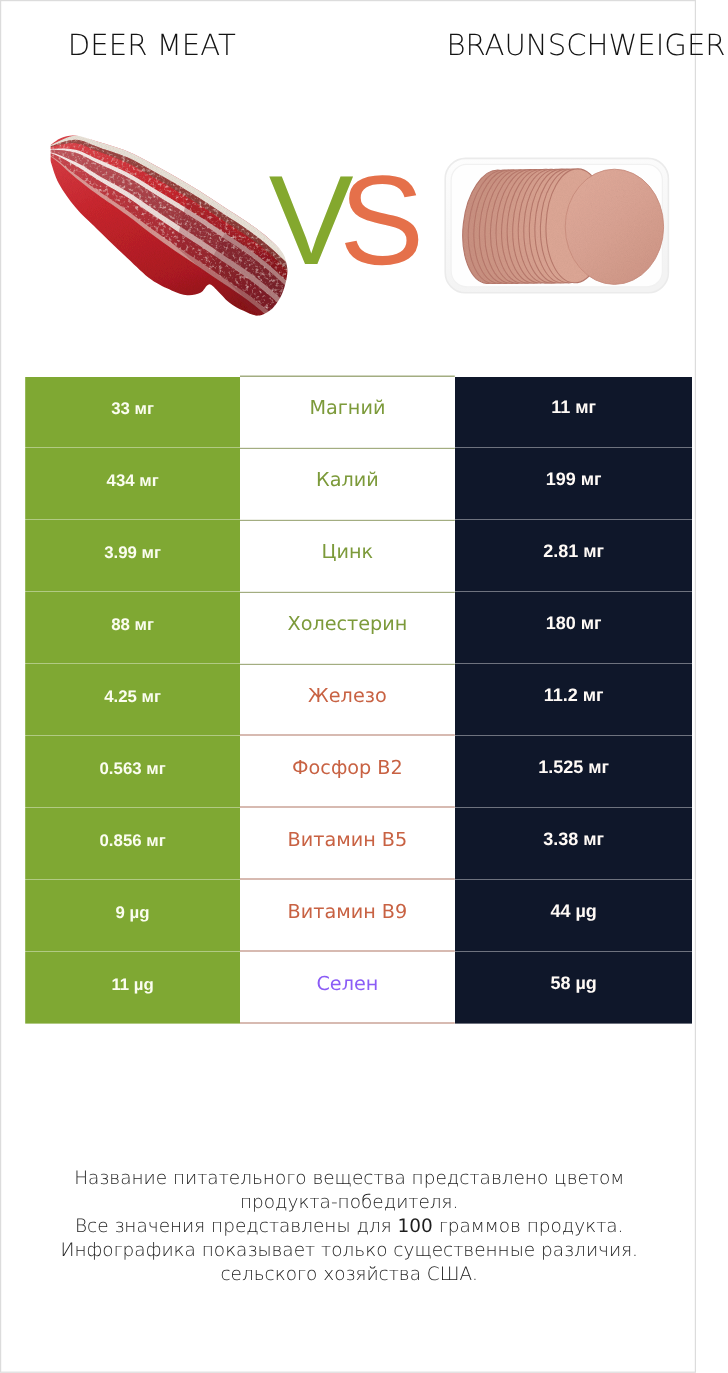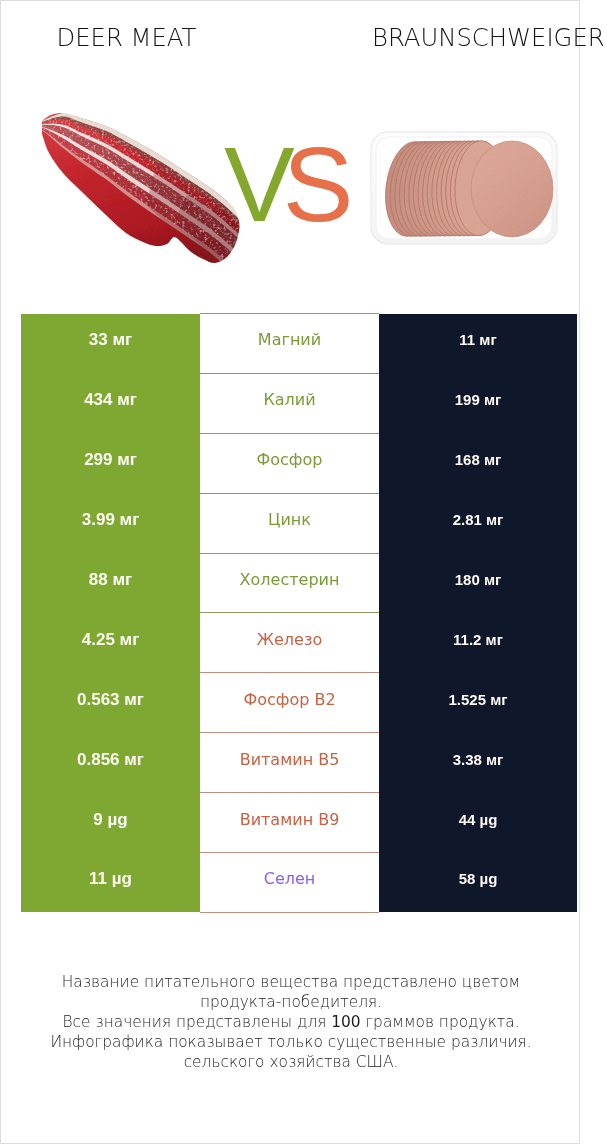--- a/index.html
+++ b/index.html
@@ -26,21 +26,21 @@
       letter-spacing:-12px;line-height:106px;white-space:nowrap;}
   .vs .v{color:#84a82e;}
   .vs .s{color:#e5704a;}
 
   
   table.cmp{position:absolute;left:20px;top:312px;width:537px;
             border-collapse:collapse;table-layout:fixed;}
   table.cmp td{height:58.9px;padding:0;text-align:center;vertical-align:middle;
                line-height:18px;position:relative;}
   table.cmp td > span{position:relative;top:-3px;display:inline-block;}
-  td.l{width:179px;background:#7fa833;color:#fbfdf0;font-weight:bold;font-size:17px;
+  td.l{width:179px;background:#7fa833;color:#fbfdf0;font-weight:bold;font-size:14px;
        font-family:"Liberation Sans",sans-serif;}
   td.m{width:179px;background:#ffffff;font-weight:400;font-size:16px;
        font-family:"DejaVu Sans",sans-serif;}
   td.r{width:198px;background:#0f172a;color:#fffaf6;font-weight:bold;font-size:15px;
        font-family:"Liberation Sans",sans-serif;margin-left:28px;}
   tr.g td.m{border-top:1px solid #8d9a63;border-bottom:1px solid #8d9a63;}
   tr.o td.m{border-top:1px solid #bd8d7e;border-bottom:1px solid #bd8d7e;}
 
   
   .footer .fnum{font-family:"DejaVu Sans",sans-serif;}
@@ -186,25 +186,20 @@
           <td class="l"><span>33 мг</span></td>
           <td class="m"><span style="color: rgb(124, 154, 58);">Магний</span></td>
           <td class="r"><span>11 мг</span></td>
         </tr>
         <tr class="g">
           <td class="l"><span>434 мг</span></td>
           <td class="m"><span style="color: rgb(124, 154, 58);">Калий</span></td>
           <td class="r"><span>199 мг</span></td>
         </tr>
         <tr class="g">
-          <td class="l"><span>299 мг</span></td>
-          <td class="m"><span style="color: rgb(124, 154, 58);">Фосфор</span></td>
-          <td class="r"><span>168 мг</span></td>
-        </tr>
-        <tr class="g">
           <td class="l"><span>3.99 мг</span></td>
           <td class="m"><span style="color: rgb(124, 154, 58);">Цинк</span></td>
           <td class="r"><span>2.81 мг</span></td>
         </tr>
         <tr class="g">
           <td class="l"><span>88 мг</span></td>
           <td class="m"><span style="color: rgb(124, 154, 58);">Холестерин</span></td>
           <td class="r"><span>180 мг</span></td>
         </tr>
         <tr class="o">

